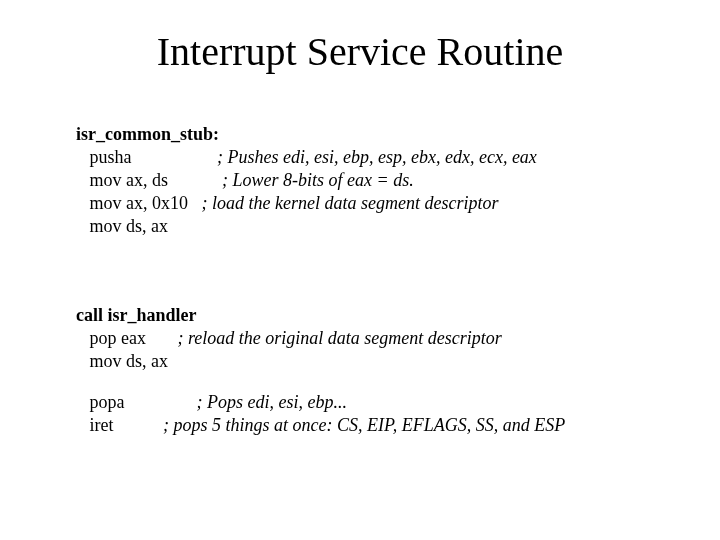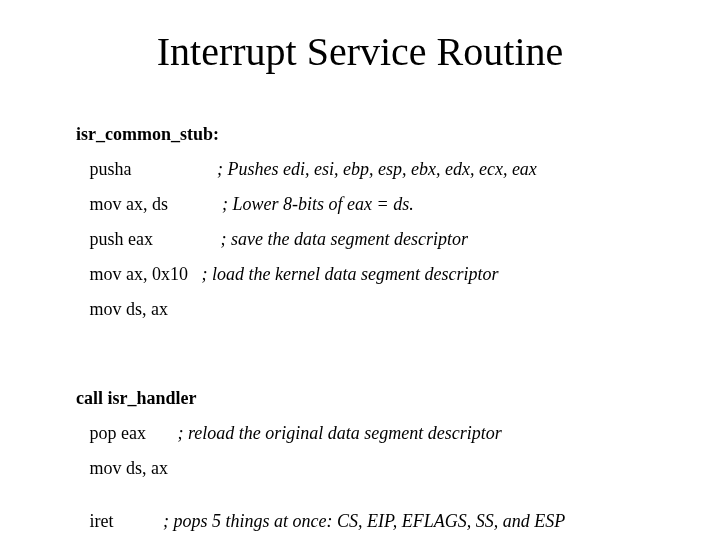--- a/index.html
+++ b/index.html
@@ -27,21 +27,20 @@
     margin-left: 16px;
     font-size: 18px;
     line-height: 1.28;
   }
   .label {
     font-weight: 700;
     margin-top: 48px;
   }
   .code-line {
     white-space: pre;
-    margin-top: 12px;
   }
   .instr {
     font-style: normal;
   }
   .comment {
     font-style: italic;
   }
   .spacer {
     height: 18px;
   }
@@ -49,31 +48,31 @@
 </head>
 <body>
 
 <div class="slide">
   <h1 class="title">Interrupt Service Routine</h1>
 
   <div class="block">
     <div class="label">isr_common_stub:</div>
     <div class="code-line"><span class="instr">   pusha                   </span><span class="comment">; Pushes edi, esi, ebp, esp, ebx, edx, ecx, eax</span></div>
     <div class="code-line"><span class="instr">   mov ax, ds            </span><span class="comment">; Lower 8-bits of eax = ds.</span></div>
-    <div class="code-line"><span class="instr">   push eax               </span><span class="comment">; save the data segment descriptor</span></div>
     <div class="code-line"><span class="instr">   mov ax, 0x10   </span><span class="comment">; load the kernel data segment descriptor</span></div>
     <div class="code-line"><span class="instr">   mov ds, ax</span><span class="comment"></span></div>
   </div>
 
   <div class="spacer"></div>
 
   <div class="block">
     <div class="label">   call isr_handler</div>
     <div class="code-line"><span class="instr">   pop eax       </span><span class="comment">; reload the original data segment descriptor</span></div>
     <div class="code-line"><span class="instr">   mov ds, ax</span><span class="comment"></span></div>
   </div>
 
   <div class="spacer"></div>
 
   <div class="block">
+    <div class="code-line"><span class="instr">   popa                </span><span class="comment">; Pops edi, esi, ebp...</span></div>
     <div class="code-line"><span class="instr">   iret           </span><span class="comment">; pops 5 things at once: CS, EIP, EFLAGS, SS, and ESP</span></div>
   </div>
 </div>
 
 </body></html>

